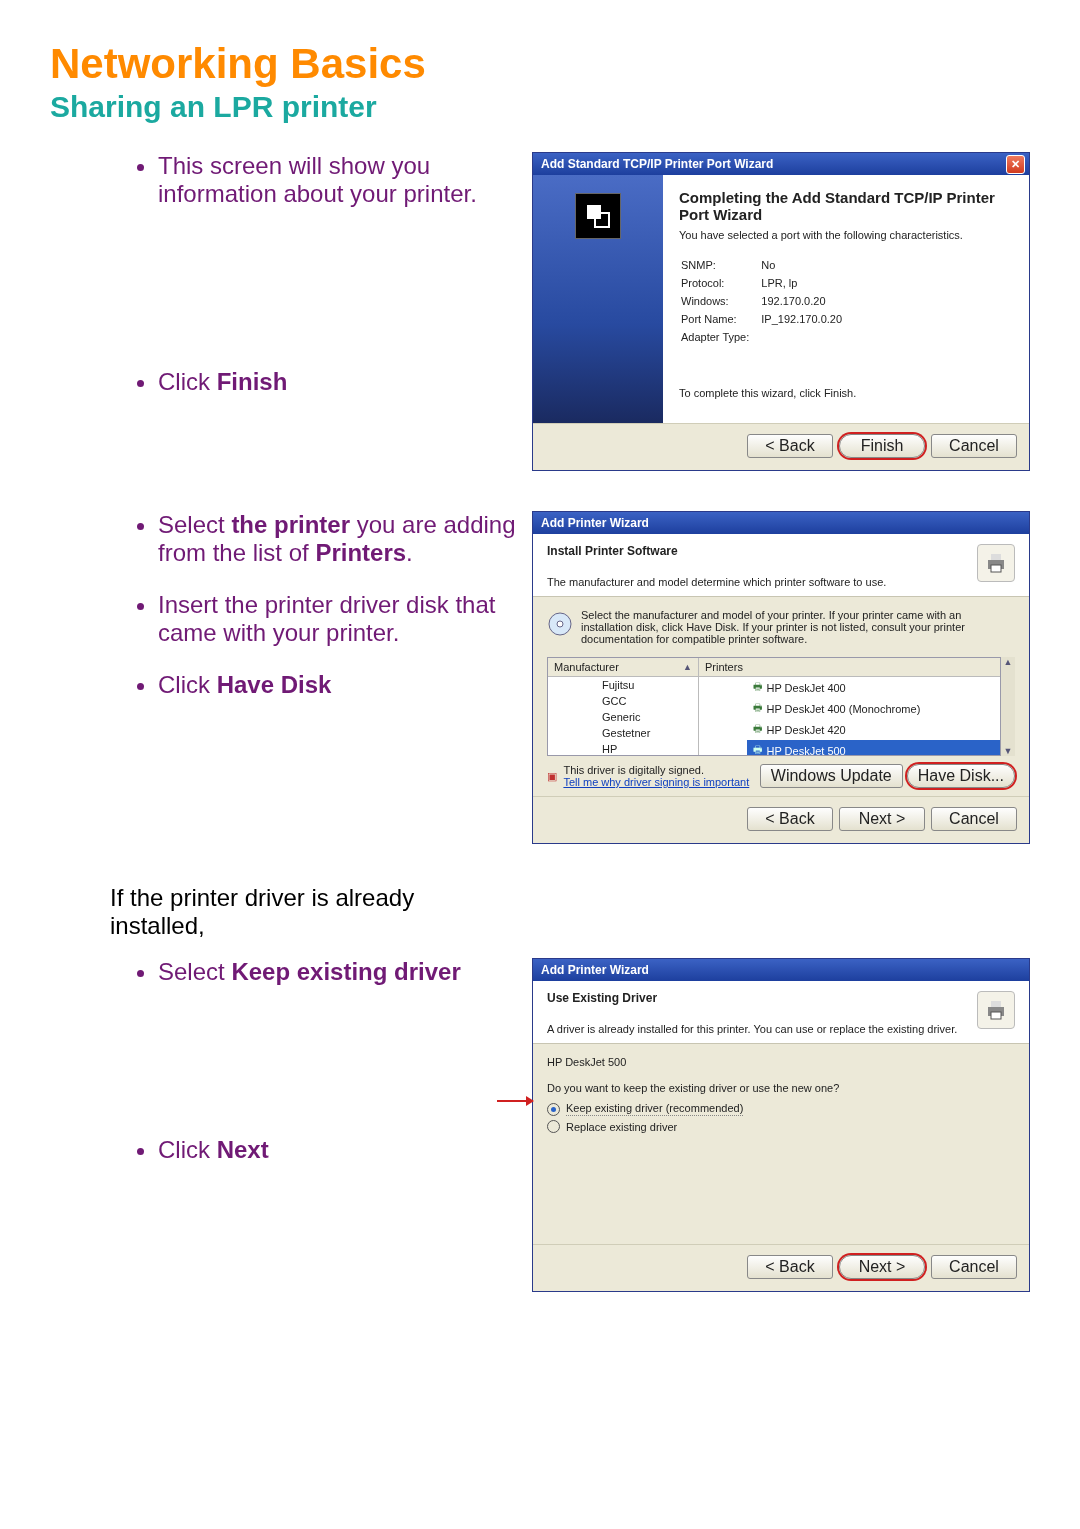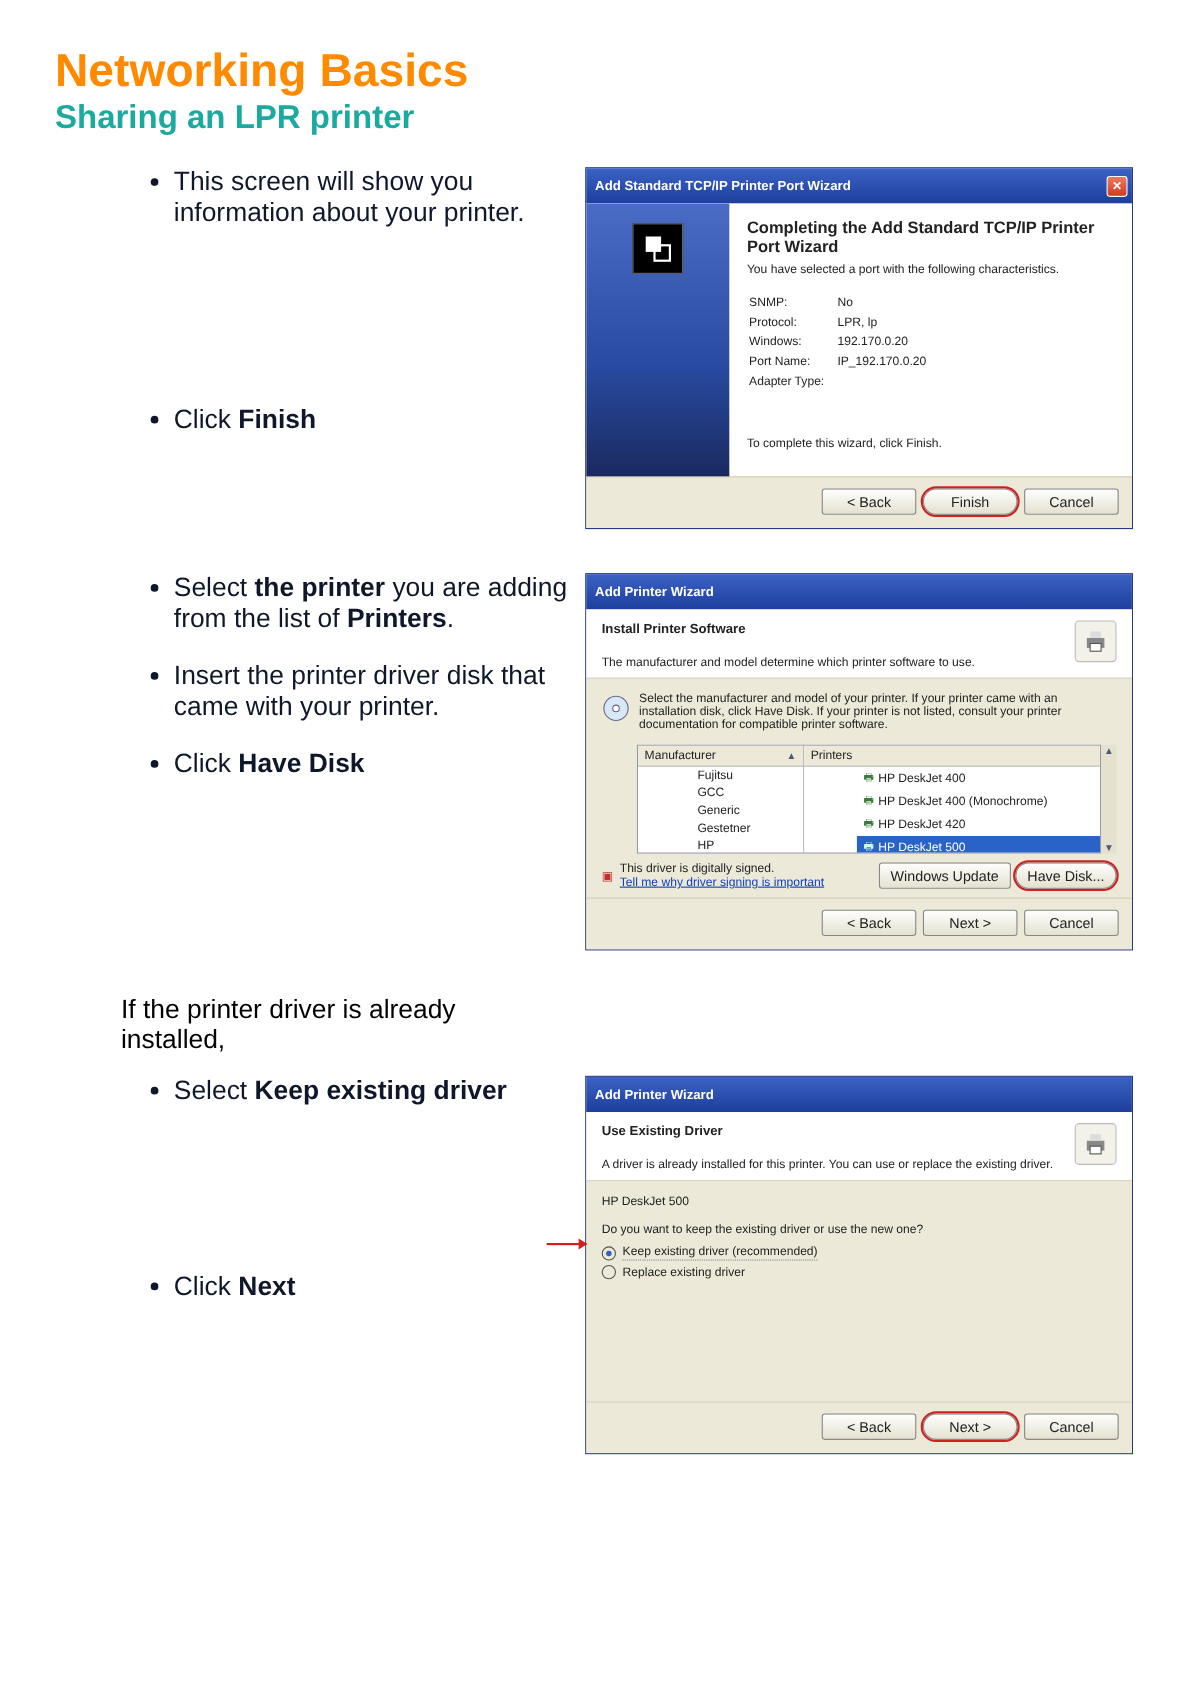--- a/index.html
+++ b/index.html
@@ -26,39 +26,39 @@
   }
   .row {
     display: flex;
     align-items: flex-start;
     margin-bottom: 40px;
   }
   .lefttext {
     width: 410px;
     padding-left: 80px;
     font-size: 24px;
-    color: #0f172a;
+    color: #701a75;
   }
   .lefttext ul { margin: 0; padding-left: 28px; }
   .lefttext li { margin-bottom: 24px; }
   .rightshot { flex: 1; }
   .dlg {
     border: 1px solid #2a3a8a;
     width: 496px;
     margin-left: 10px;
     font-family: Tahoma, Arial, sans-serif;
     font-size: 11px;
     color: #222;
     background: #ece9d8;
   }
   .dlg-title {
     display: flex;
     align-items: center;
     justify-content: space-between;
-    height: 32px;
+    height: 22px;
     padding: 0 4px 0 8px;
     background: linear-gradient(#3b62c4, #1d3f9e);
     color: #fff;
     font-weight: bold;
     font-size: 12px;
   }
   .close-btn {
     width: 17px; height: 17px;
     background: linear-gradient(#f07a5e,#d13b1f);
     border: 1px solid #fff;
@@ -92,21 +92,21 @@
     display:flex; justify-content:flex-end; gap:6px;
     padding:10px 12px 12px 12px;
     border-top:1px solid #d0cdb8;
     background:#ece9d8;
   }
   .wbtn {
     min-width:64px; height:22px;
     border:1px solid #888;
     border-radius:3px;
     background:linear-gradient(#fefefe,#e4e1cf);
-    font-size:13px;
+    font-size:16px;
     display:inline-flex;align-items:center;justify-content:center;
     padding:0 10px;
   }
   .circled { box-shadow:0 0 0 2px #d02020; border-radius:12px; }
 
   .dlg2-header {
     background:#fff; padding:10px 14px 8px 14px;
     border-bottom:1px solid #c8c5b2;
     display:flex; justify-content:space-between; align-items:flex-start;
   }
@@ -253,21 +253,21 @@
         <div class="dlg2-body">
           <div class="dlg2-instr">
             <div class="disk-icon">
               <svg width="26" height="26" viewBox="0 0 26 26">
                   <circle cx="13" cy="13" r="11" fill="#d8e8f8" stroke="#668"></circle>
                   <circle cx="13" cy="13" r="3" fill="#fff" stroke="#668"></circle>
                 </svg>
             </div>
             <div style="font-size:11px;">Select the manufacturer and model of your printer. If your printer came with an installation disk, click Have Disk. If your printer is not listed, consult your printer documentation for compatible printer software.</div>
           </div>
-          <div style="display:flex;margin-left:32px;">
+          <div style="display:flex;">
             <div class="list-pair" style="flex:1;">
               <div class="manu">
                 <div class="list-col-h">
                     <span>Manufacturer</span>
                     <span style="font-size:9px;color:#557;">▲</span>
                   </div>
                 <div class="list-items">
                   <div>Fujitsu</div>
                   <div>GCC</div>
                   <div>Generic</div>

